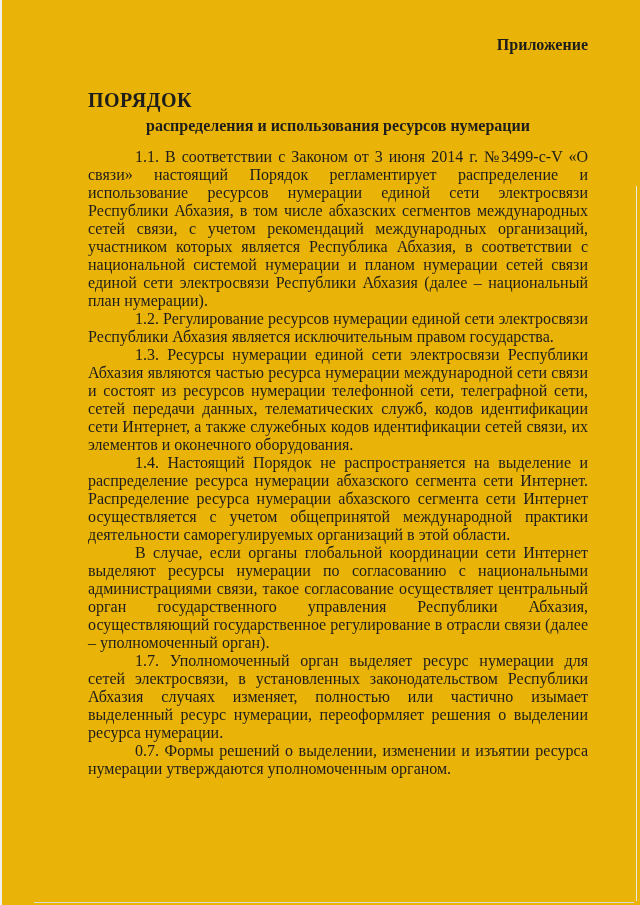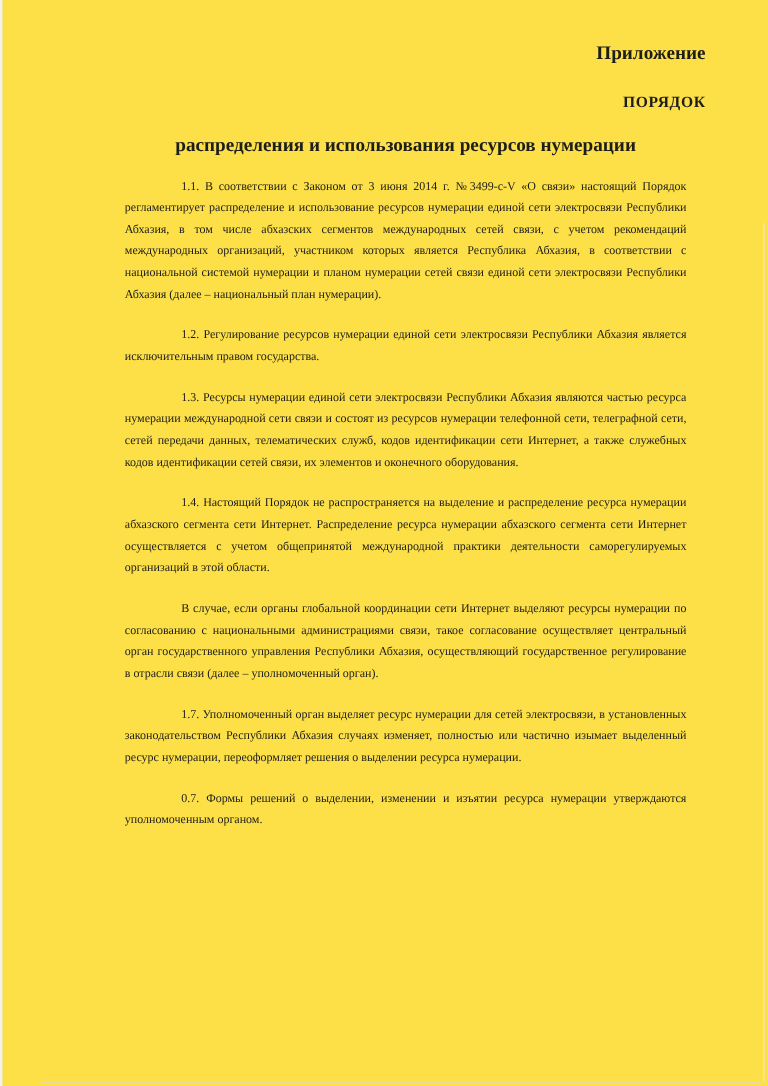--- a/index.html
+++ b/index.html
@@ -11,21 +11,21 @@
     height: 905px;
     position: relative;
     overflow: hidden;
     background: #fbfbfa;
     font-family: "Liberation Serif", "DejaVu Serif", serif;
     color: #1d1d1b;
   }
   .doc-page {
     position: absolute;
     inset: 0;
-    background: #fde047;
+    background: #eab308;
   }
   
   .scan-edge-bottom {
     position: absolute;
     left: 34px;
     right: 6px;
     bottom: 2px;
     height: 1px;
     background: #d9d9d6;
   }
@@ -53,47 +53,47 @@
   }
   .annex-block {
     text-align: right;
     font-size: 16px;
     line-height: 18.5px;
   }
   .annex-title {
     font-weight: bold;
   }
   .doc-title {
-    margin-top: 20px;
-    text-align: right;
+    margin-top: 35px;
+    text-align: left;
     font-weight: bold;
-    font-size: 13px;
+    font-size: 20px;
     letter-spacing: 0.5px;
     line-height: 20px;
   }
   .doc-subtitle {
-    margin-top: 18px;
+    margin-top: 7px;
     text-align: center;
     font-weight: bold;
     font-size: 16px;
     line-height: 18.5px;
   }
   .section-heading {
     margin-top: 13px;
     padding-left: 47px;
     font-weight: bold;
     font-size: 16px;
     line-height: 19px;
   }
   .body-text {
     margin-top: 13px;
   }
   .body-text p {
-    margin: 16px;
-    font-size: 10px;
+    margin: 0;
+    font-size: 16px;
     line-height: 18px;
     text-align: justify;
     text-indent: 47px;
   }
 </style>
 </head>
 <body>
 
 <div class="doc-page">
 

